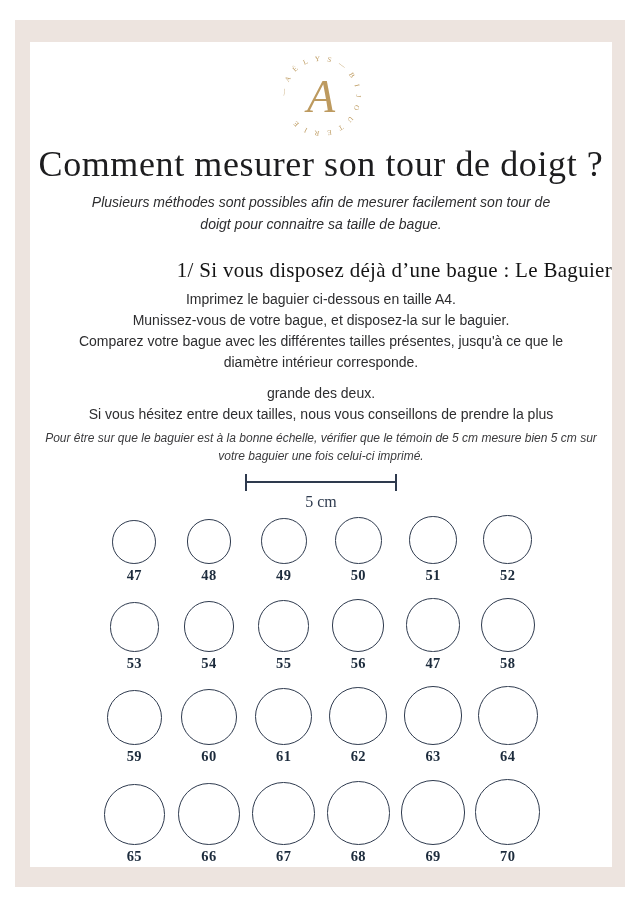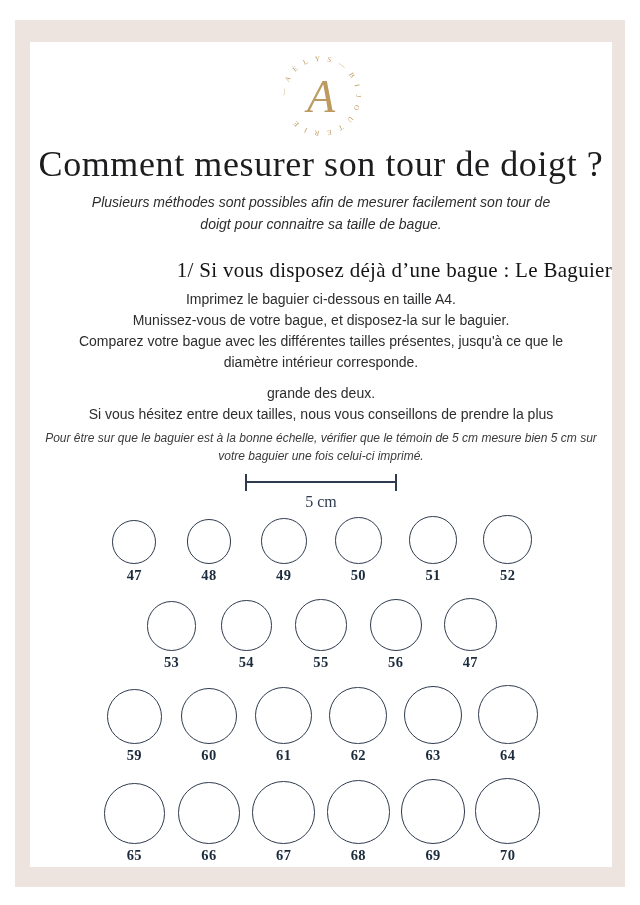--- a/index.html
+++ b/index.html
@@ -172,20 +172,24 @@
               <div class="ring-size">55</div>
             </div>
             <div class="ring-cell">
               <div class="ring-circle" style="width: 52.2px; height: 52.2px;"></div>
               <div class="ring-size">56</div>
             </div>
             <div class="ring-cell">
               <div class="ring-circle" style="width: 53.2px; height: 53.2px;"></div>
               <div class="ring-size">47</div>
             </div>
+            <div class="ring-cell">
+              <div class="ring-circle" style="width: 54.1px; height: 54.1px;"></div>
+              <div class="ring-size">58</div>
+            </div>
           </div>
           <div class="ring-row">
             <div class="ring-cell">
               <div class="ring-circle" style="width: 55px; height: 55px;"></div>
               <div class="ring-size">59</div>
             </div>
             <div class="ring-cell">
               <div class="ring-circle" style="width: 56px; height: 56px;"></div>
               <div class="ring-size">60</div>
             </div>

